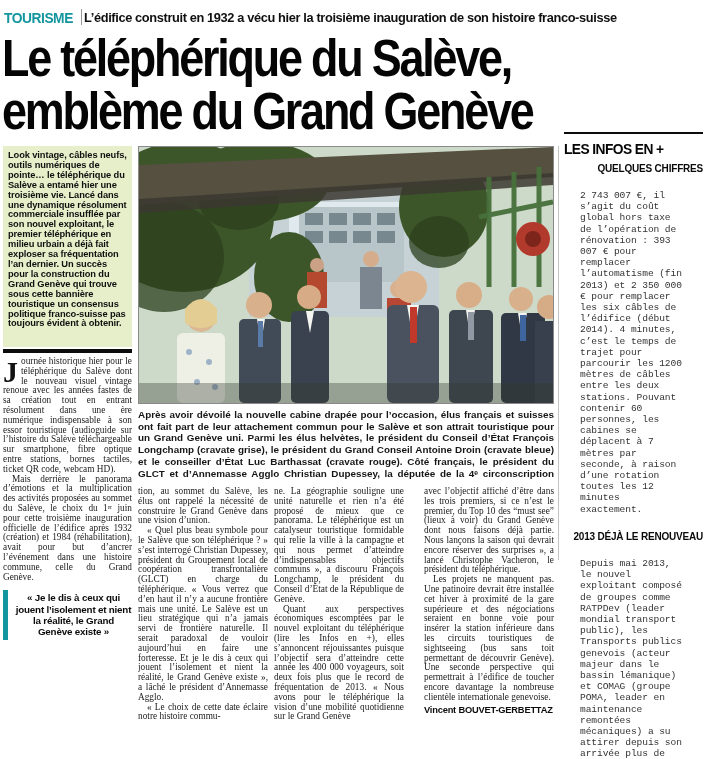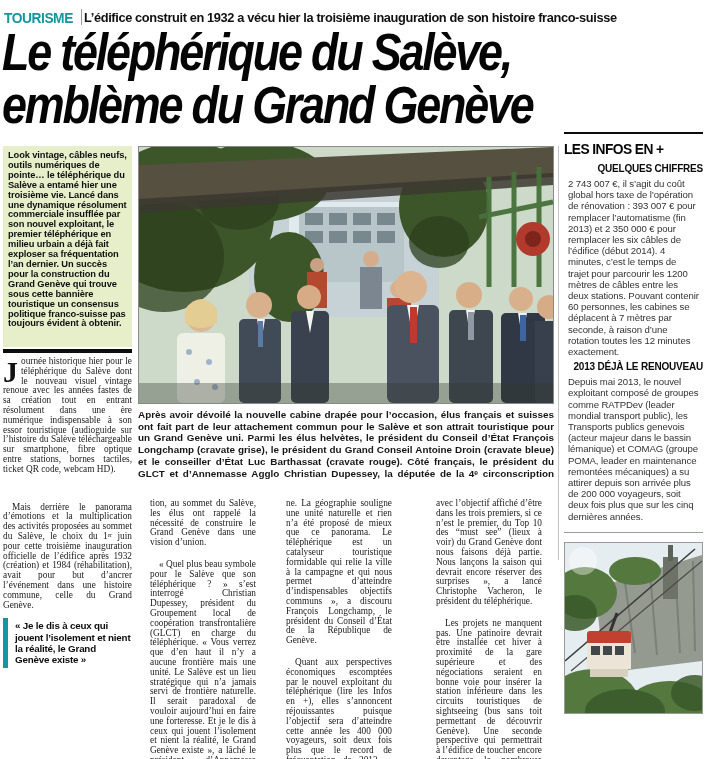--- a/index.html
+++ b/index.html
@@ -6,66 +6,66 @@
   #page{position:relative;width:705px;height:759px;background:#fff;overflow:hidden;
         font-family:"Liberation Sans",sans-serif;color:#111;}
 
   
   .kicker{position:absolute;left:4px;top:7px;width:698px;height:20px;display:flex;align-items:center;gap:2px;}
   .kicker-section{font-weight:700;font-size:15px;letter-spacing:-0.5px;transform:scaleX(.92);transform-origin:0 50%;white-space:nowrap;}
   .kicker-div{width:1px;height:16px;background:#9a9a9a;flex:0 0 auto;}
   .kicker-strap{font-weight:700;font-size:13.5px;letter-spacing:-0.4px;color:#101010;transform:scaleX(.95);transform-origin:0 50%;white-space:nowrap;}
 
   
-  .headline{position:absolute;left:2px;top:26px;width:700px;font-style:italic;}
+  .headline{position:absolute;left:2px;top:32px;width:700px;}
   .headline-line{font-weight:700;font-size:51px;line-height:53px;letter-spacing:-2.5px;
                  transform:scaleX(.88);transform-origin:0 50%;white-space:nowrap;color:#050505;}
 
   
   .leadbox{position:absolute;left:3px;top:146px;width:129px;height:201px;box-sizing:border-box;
            background:#e6efca;padding:5px 5px 0 5px;overflow:hidden;
            font-weight:700;font-size:9.3px;line-height:9.9px;letter-spacing:-0.1px;color:#101010;}
   .leadrule{position:absolute;left:3px;top:349px;width:129px;height:4px;background:#0c0c0c;}
 
   
   .bodycol{position:absolute;top:487px;width:130px;height:272px;overflow:hidden;
            font-family:"Liberation Serif",serif;font-size:9.3px;line-height:9.8px;
            text-align:justify;color:#1a1a1a;}
-  .bodycol p{margin:12px;}
+  .bodycol p{margin:0;}
   .bodycol p.ind{text-indent:9px;}
   #col1{position:absolute;left:3px;top:357px;width:129px;height:402px;overflow:hidden;
         font-family:"Liberation Serif",serif;font-size:9.3px;line-height:9.8px;text-align:justify;color:#1a1a1a;}
   #col1 p{margin:0;}
-  #col1 p.ind{text-indent:9px;margin-top:28px;}
+  #col1 p.ind{text-indent:9px;}
   #col2{left:138px;} #col3{left:274px;} #col4{left:424px;}
   .dropcap{float:left;font-family:"Liberation Serif",serif;font-weight:700;font-size:30px;line-height:25px;
            padding:2px 3px 0 0;color:#111;}
 
   
   .pullquote{border-left:5px solid #13969e;padding:2px 0 2px 7px;margin:8px 0 7px 0;
              font-family:"Liberation Sans",sans-serif;font-weight:700;font-size:9.8px;line-height:11.3px;
-             letter-spacing:-0.2px;text-align:left;color:#0c0c0c;}
+             letter-spacing:-0.2px;text-align:center;color:#0c0c0c;}
 
   
   .photo1{position:absolute;left:138px;top:146px;width:416px;height:258px;border:1px solid #8a8a8a;box-sizing:border-box;overflow:hidden;}
   .caption{position:absolute;left:138px;top:409px;width:416px;height:72px;overflow:hidden;
            font-weight:700;font-size:9.9px;line-height:11.7px;text-align:justify;color:#161616;}
 
   .byline{margin-top:3px;text-align:left;font-family:"Liberation Sans",sans-serif;
           font-weight:700;font-size:9.3px;letter-spacing:-0.2px;color:#0d0d0d;}
 
   
   .vsep{position:absolute;left:558px;top:146px;width:1px;height:414px;background:#c4c4c4;}
   .sidebar{position:absolute;left:564px;top:132px;width:139px;}
   .sidebar-rule-top{height:2px;background:#0c0c0c;margin-bottom:7px;}
   .sidebar-title{font-weight:700;font-size:14.5px;letter-spacing:-0.6px;transform:scaleX(.95);
                  transform-origin:0 50%;white-space:nowrap;color:#050505;margin-bottom:6px;}
   .sidebar h3{margin:0 0 1px 0;font-size:10px;font-weight:700;letter-spacing:-0.2px;color:#0a0a0a;text-align:right;}
   .sidebar h3.second{}
-  .sidebar p{margin:4px;font-size:9.6px;line-height:11.2px;color:#333;letter-spacing:-0.1px;}
+  .sidebar p{margin:16px;font-size:9.6px;line-height:11.2px;color:#333;letter-spacing:-0.1px;font-family:Liberation Mono, monospace;}
   .sidebar-divider{border:0;border-top:1px solid #9c9c9c;margin:10px 0 9px 0;}
   .photo2{width:139px;height:172px;border:1px solid #9a9a9a;box-sizing:border-box;overflow:hidden;}
 </style>
 </head>
 <body>
 
 <div id="page">
 
   <div class="kicker">
     <span class="kicker-section" style="color:#13969e;">TOURISME</span>
@@ -178,20 +178,21 @@
 
   <div id="col1">
     <p><span class="dropcap">J</span><span>ournée historique hier pour le téléphérique du Salève dont le nouveau visuel vintage renoue avec les années fastes de sa création tout en entrant résolument dans une ère numérique indispensable à son essor touristique (audioguide sur l’histoire du Salève téléchargeable sur smartphone, fibre optique entre stations, bornes tactiles, ticket QR code, webcam HD).</span></p>
     <p class="ind">Mais derrière le panorama d’émotions et la multiplication des activités proposées au sommet du Salève, le choix du 1ᵉʳ juin pour cette troisième inauguration officielle de l’édifice après 1932 (création) et 1984 (réhabilitation), avait pour but d’ancrer l’événement dans une histoire commune, celle du Grand Genève.</p>
     <div class="pullquote">«  Je le dis à ceux qui jouent l’isolement et nient la réalité, le Grand Genève existe »</div>
   </div>
 
   <div class="bodycol" id="col2">
     <p>tion, au sommet du Salève, les élus ont rappelé la nécessité de construire le Grand Genève dans une vision d’union.</p>
     <p class="ind">« Quel plus beau symbole pour le Salève que son téléphérique ? » s’est interrogé Christian Dupessey, président du Groupement local de coopération transfrontalière (GLCT) en charge du téléphérique. « Vous verrez que d’en haut il n’y a aucune frontière mais une unité. Le Salève est un lieu stratégique qui n’a jamais servi de frontière naturelle. Il serait paradoxal de vouloir aujourd’hui en faire une forteresse. Et je le dis à ceux qui jouent l’isolement et nient la réalité, le Grand Genève existe », a lâché le président d’Annemasse Agglo.</p>
+    <p class="ind">« Le choix de cette date éclaire notre histoire commu-</p>
   </div>
 
   <div class="bodycol" id="col3">
     <p>ne. La géographie souligne une unité naturelle et rien n’a été proposé de mieux que ce panorama. Le téléphérique est un catalyseur touristique formidable qui relie la ville à la campagne et qui nous permet d’atteindre d’indispensables objectifs communs », a discouru François Longchamp, le président du Conseil d’État de la République de Genève.</p>
     <p class="ind">Quant aux perspectives économiques escomptées par le nouvel exploitant du téléphérique (lire les Infos en +), elles s’annoncent réjouissantes puisque l’objectif sera d’atteindre cette année les 400 000 voyageurs, soit deux fois plus que le record de fréquentation de 2013. « Nous avons pour le téléphérique la vision d’une mobilité quotidienne sur le Grand Genève</p>
   </div>
 
   <div class="bodycol" id="col4">
     <p>avec l’objectif affiché d’être dans les trois premiers, si ce n’est le premier, du Top 10 des “must see” (lieux à voir) du Grand Genève dont nous faisons déjà partie. Nous lançons la saison qui devrait encore réserver des surprises », a lancé Christophe Vacheron, le président du téléphérique.</p>
     <p class="ind">Les projets ne manquent pas. Une patinoire devrait être installée cet hiver à proximité de la gare supérieure et des négociations seraient en bonne voie pour insérer la station inférieure dans les circuits touristiques de sightseeing (bus sans toit permettant de découvrir Genève). Une seconde perspective qui permettrait à l’édifice de toucher encore davantage la nombreuse clientèle internationale genevoise.</p>

